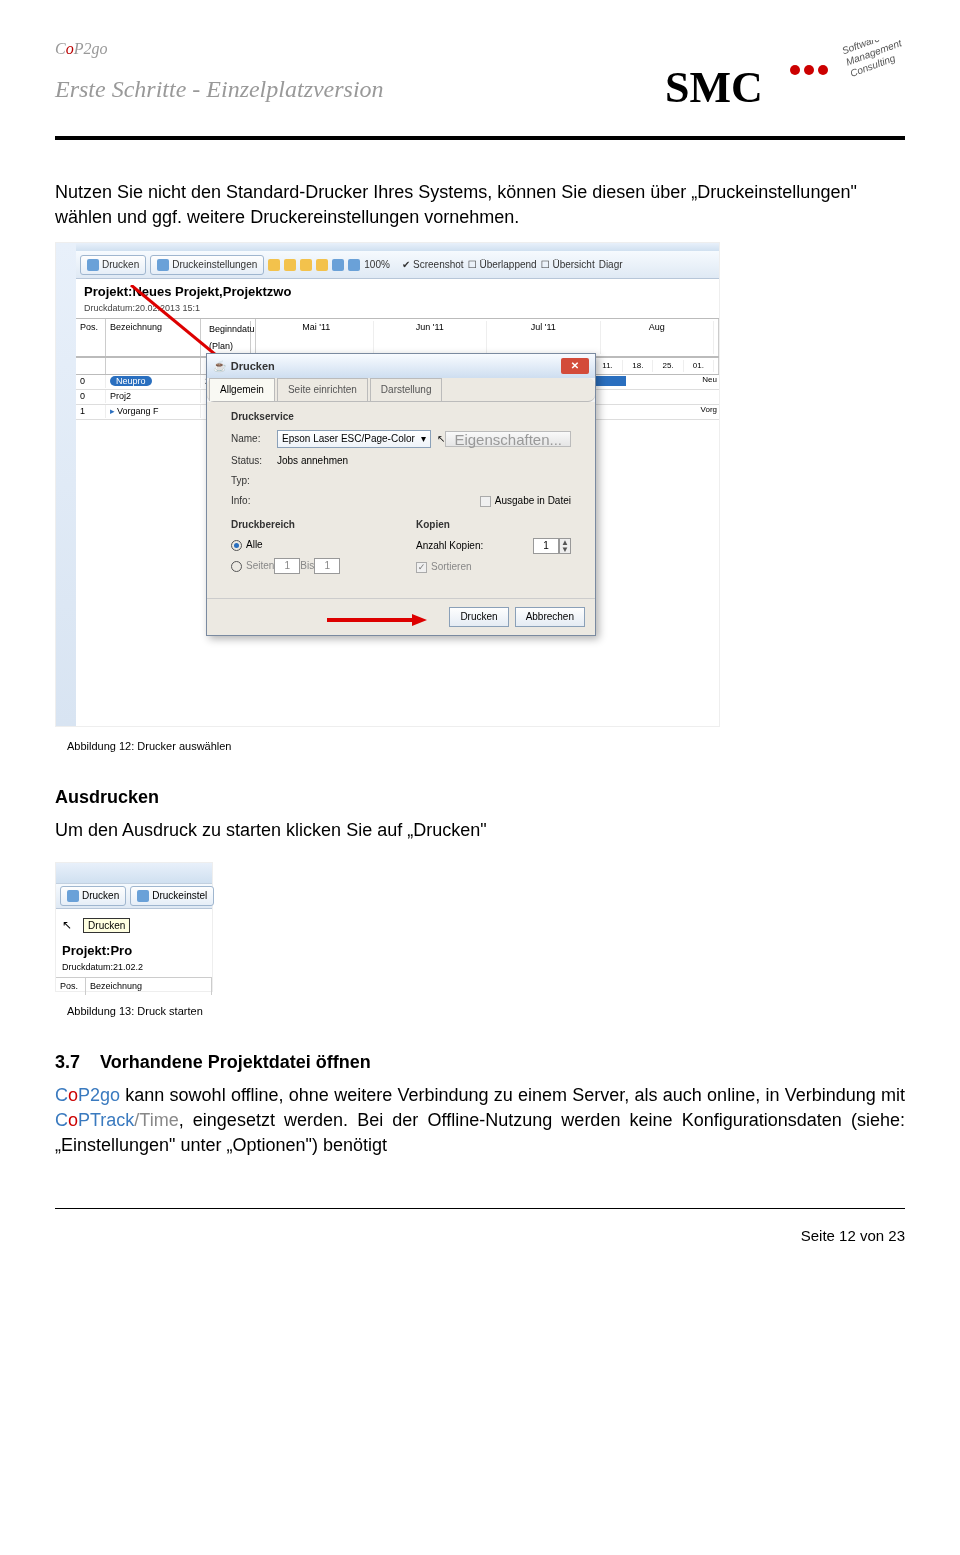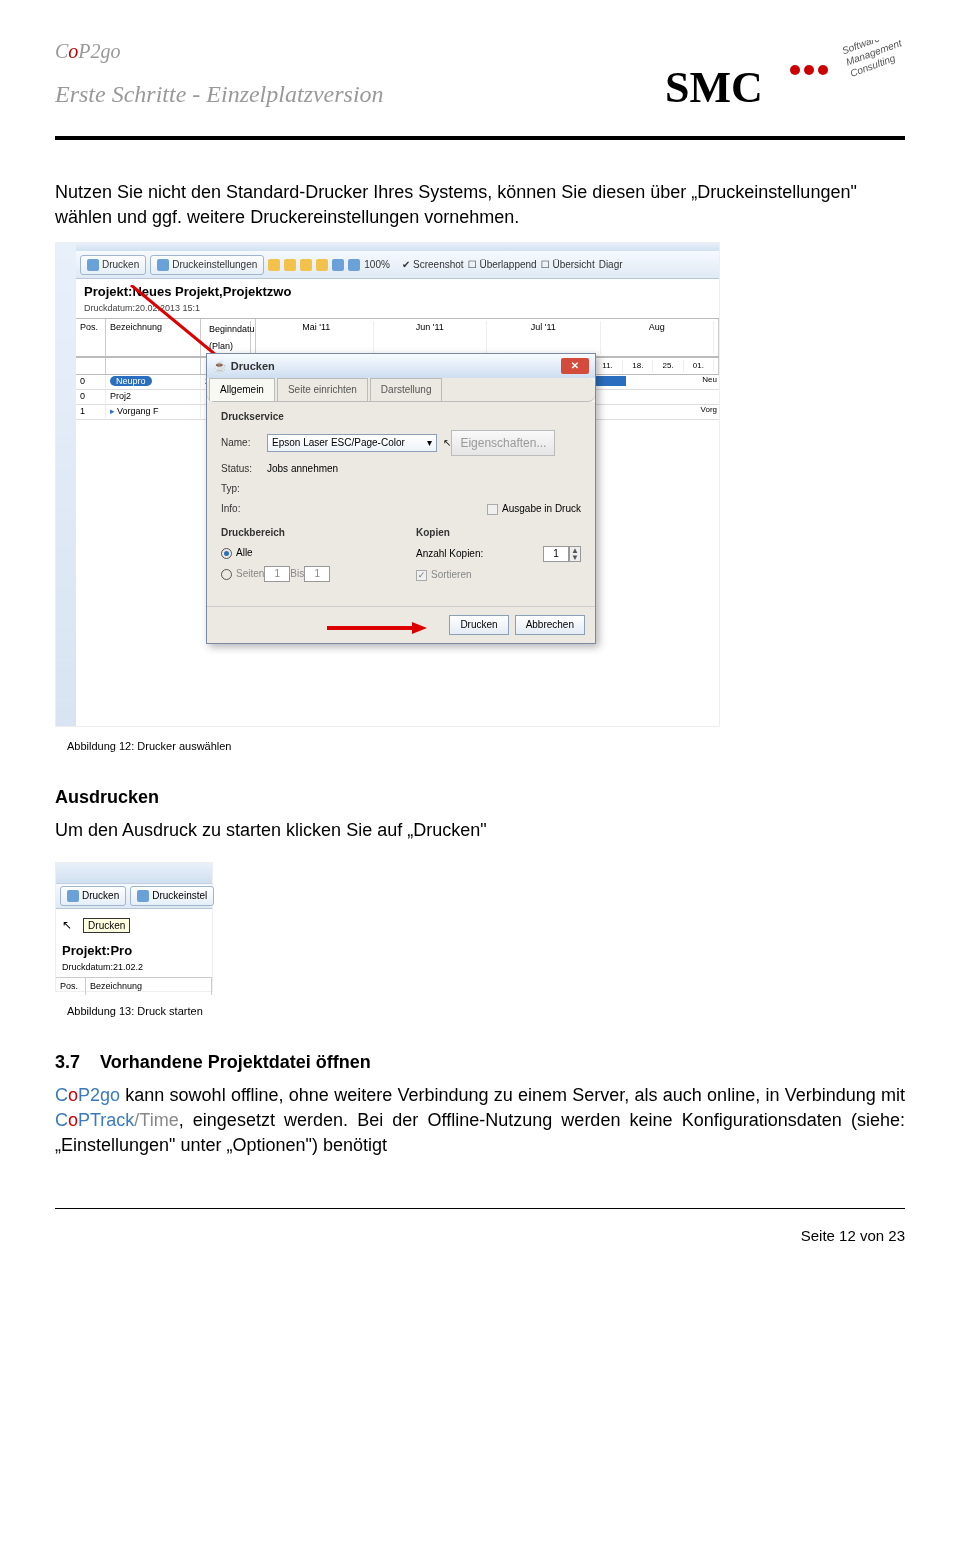--- a/index.html
+++ b/index.html
@@ -1,20 +1,20 @@
 <!DOCTYPE html>
 <html><head>
 <meta charset="utf-8">
 <style>
   * { box-sizing: border-box; margin: 0; padding: 0; }
   body { width: 960px; margin: 0 auto; font-family: Arial, sans-serif; color: #000; background: #fff; }
   .page { padding: 40px 55px 30px 55px; }
   .header-row { display: flex; justify-content: space-between; align-items: flex-start; }
   .header-left { }
-  .prod-title { font-family: Georgia, 'Times New Roman', serif; font-size: 20px; font-style: italic; color: #999; }
+  .prod-title { font-family: Georgia, 'Times New Roman', serif; font-size: 16px; font-style: italic; color: #999; }
   .prod-title .red { color: #b00; }
   .subtitle { font-family: Georgia, 'Times New Roman', serif; font-style: italic; font-size: 24px; color: #999; margin-top: 18px; }
   .logo-block { text-align: right; }
   .logo-svg { }
   .hr-double { border-top: 2px solid #000; border-bottom: 2px solid #000; height: 4px; margin-top: 12px; }
   .body-text { font-size: 18px; line-height: 1.4; margin-top: 40px; }
   .body-text p { margin-bottom: 12px; }
   .caption { font-size: 11px; font-weight: normal; margin: 12px 0 30px 12px; }
   .section-head { font-size: 18px; font-weight: bold; margin-bottom: 8px; }
   .sect-num { display: inline-block; margin-right: 20px; }
@@ -45,27 +45,27 @@
   .pill-blue { color: #fff; background: #2a6fbf; border-radius: 7px; padding: 0 6px; }
   .bar-area { flex: 1; position: relative; height: 15px; }
   .gbar { position: absolute; left: 0; width: 80%; height: 10px; top: 2px; background: #2a6fbf; }
   
   .dlg { position: absolute; left: 130px; top: 110px; width: 390px; background: #f3f3f3; border: 1px solid #7a8aa0; box-shadow: 3px 3px 8px rgba(0,0,0,.3); font-size: 11px; }
   .dlg-title { background: linear-gradient(#f8fbff,#cedef0); height: 24px; display: flex; align-items: center; padding: 0 6px; font-weight: bold; color: #333; justify-content: space-between; }
   .dlg-x { width: 28px; height: 16px; background: #d34b3a; color: #fff; border-radius: 2px; display: flex; align-items: center; justify-content: center; font-size: 10px; }
   .dlg-tabs { display: flex; background: #ece9e2; border-bottom: 1px solid #bbb; font-size: 10px; border-radius: 7px; }
   .dlg-tab { padding: 4px 10px; border: 1px solid #bbb; border-bottom: none; background: #f9f9f3; margin-left: 2px; }
   .dlg-tab.inact { background: #ece9e2; color: #555; }
-  .dlg-body { padding: 8px 14px; background: #ece9e2; }
+  .dlg-body { padding: 8px 24px; background: #ece9e2; }
   .fs { margin-bottom: 10px; }
   .fs-title { font-weight: bold; font-size: 10px; margin-bottom: 6px; color: #333; }
   .frow { display: flex; align-items: center; margin-bottom: 6px; font-size: 10px; }
   .frow label.k { width: 46px; color: #333; }
   .sel { flex: 1; max-width: 170px; height: 18px; border: 1px solid #8aa0b8; background: linear-gradient(#fff,#eef3f9); font-size: 10px; padding: 0 4px; display: flex; align-items: center; justify-content: space-between; }
-  .btn-gray { height: 26px; border: 1px solid #bbb; background: linear-gradient(#f9f9f9,#e5e5e5); color: #999; font-size: 12px; padding: 0 8px; display: flex; align-items: center; }
+  .btn-gray { height: 16px; border: 1px solid #bbb; background: linear-gradient(#f9f9f9,#e5e5e5); color: #999; font-size: 15px; padding: 0 8px; display: flex; align-items: center; }
   .twocol { display: flex; gap: 30px; }
   .twocol > div { flex: 1; }
   .radio { width: 11px; height: 11px; border: 1px solid #555; border-radius: 50%; display: inline-block; vertical-align: middle; margin-right: 4px; position: relative; }
   .radio.on::after { content: ""; position: absolute; inset: 2px; background: #2a6fbf; border-radius: 50%; }
   .num { width: 26px; height: 16px; border: 1px solid #999; background: #fff; display: inline-flex; align-items: center; justify-content: center; font-size: 10px; }
   .chkd { width: 11px; height: 11px; border: 1px solid #aaa; display: inline-block; vertical-align: middle; margin-right: 4px; background: #f0f0f0; color: #777; font-size: 9px; line-height: 9px; text-align: center; }
   .dlg-foot { display: flex; justify-content: flex-end; gap: 6px; padding: 8px 10px; background: #ece9e2; border-top: 1px solid #ccc; align-items: center; position: relative; }
   .dbtn { height: 20px; padding: 0 10px; border: 1px solid #8aa0b8; background: linear-gradient(#fefefe,#e5ecf4); font-size: 10px; display: flex; align-items: center; }
   .arrow-red1 { position: absolute; left: 45px; top: 42px; width: 200px; height: 160px; pointer-events: none; }
   .arrow-red2 { position: absolute; left: 225px; bottom: 7px; width: 100px; height: 16px; pointer-events: none; }
@@ -233,21 +233,21 @@
                   <label class="k">Status:</label>
                   <span>Jobs annehmen</span>
                 </div>
               <div class="frow">
                   <label class="k">Typ:</label>
                 </div>
               <div class="frow">
                   <label class="k">Info:</label>
                   <span style="flex:1"></span>
                   <span class="chkd"></span>
-                  <span>Ausgabe in Druck</span>
+                  <span>Ausgabe in Datei</span>
                 </div>
             </div>
             <div class="twocol">
               <div class="fs">
                 <div class="fs-title">Druckbereich</div>
                 <div class="frow">
                     <span class="radio on"></span>
                     <span>Alle</span>
                   </div>
                 <div class="frow" style="color:#888">

